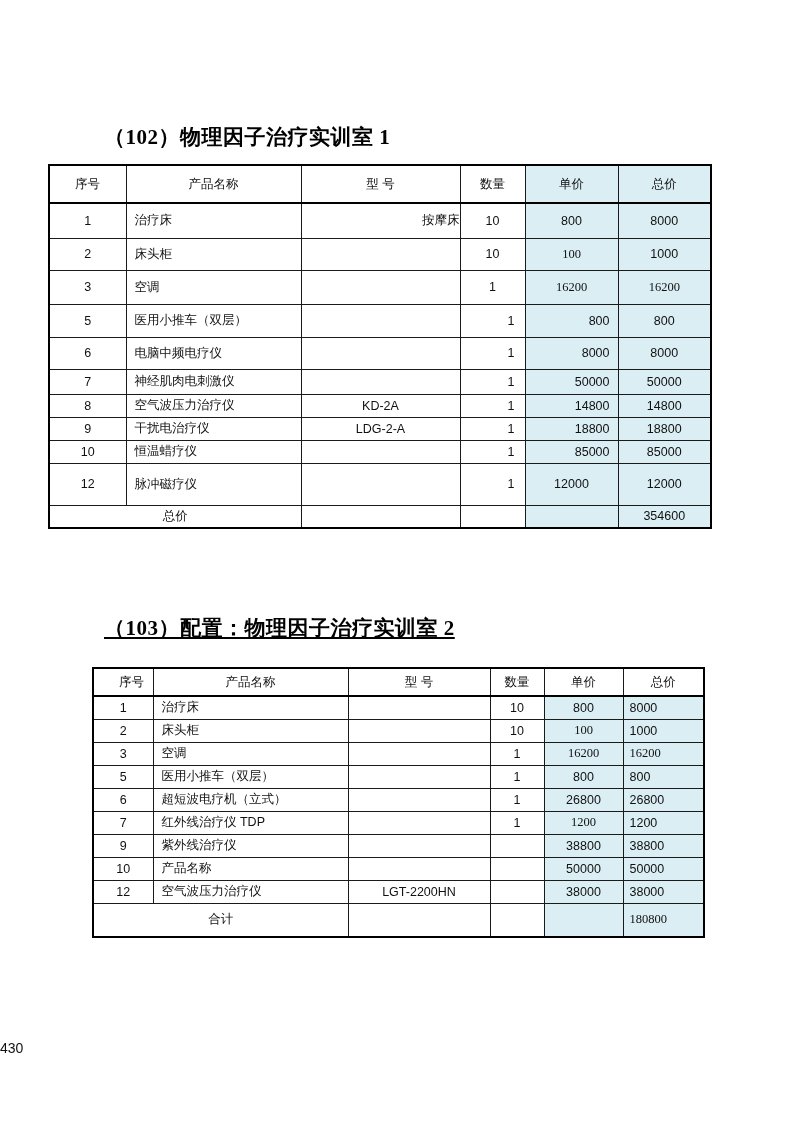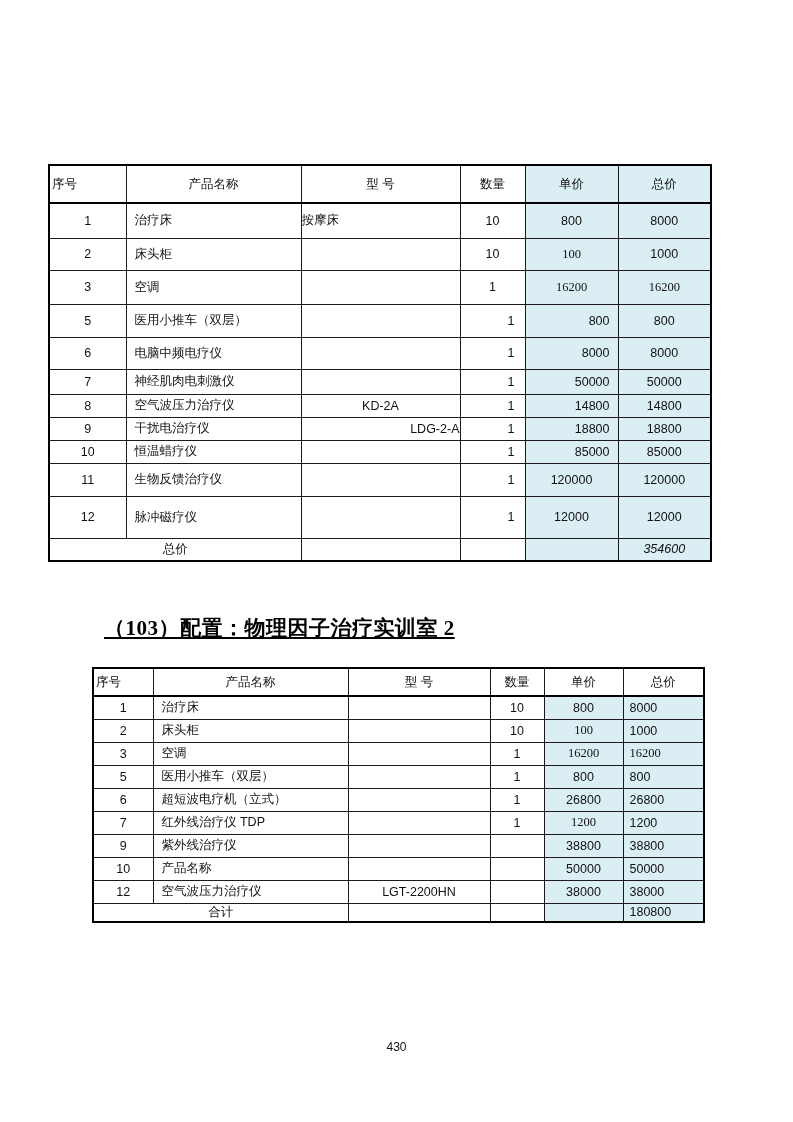--- a/index.html
+++ b/index.html
@@ -19,33 +19,34 @@
     position:absolute;border-collapse:collapse;table-layout:fixed;
     border:2px solid #000;background:#fff;
   }
   .tbl1{left:48px;top:164px;width:662px;}
   .tbl2{left:92px;top:667px;width:611px;}
   .tbl th,.tbl td{
     border:1px solid #1a1a1a;font-size:12.5px;font-weight:normal;
     padding:0;overflow:hidden;white-space:nowrap;vertical-align:middle;color:#111;
   }
   .tbl thead th{border-bottom:2px solid #000;text-align:center;}
-  .tbl th.al{text-align:left;padding-left:2px;}
+  .tbl th.al{text-align:left;padding-left:25px;}
   .tbl td.name-cell{text-align:left;padding-left:8px;}
   .blue{background:var(--blue,#daeef3);}
   .serif{font-family:"Liberation Serif","DejaVu Serif",serif;}
   .pagenum{
-    position:absolute;top:1040px;left:0;width:100%;text-align:center;
-    font-size:12px;color:#111;
+    position:absolute;top:1040px;left:0;width:100%;text-align:left;
+    font-size:14px;color:#111;
   }
 </style>
 </head>
 <body>
 
 <div class="page">
+  <h2 class="title t1">（102）物理因子治疗实训室 1</h2>
   <table class="tbl tbl1" id="tbl1">
       <colgroup>
         <col style="width: 77px;">
         <col style="width: 175px;">
         <col style="width: 159px;">
         <col style="width: 65px;">
         <col style="width: 93px;">
         <col style="width: 93px;">
       </colgroup>
       <thead>
@@ -55,21 +56,21 @@
           <th>型 号</th>
           <th>数量</th>
           <th class="blue">单价</th>
           <th class="blue">总价</th>
         </tr>
       </thead>
       <tbody>
         <tr style="height: 35px;">
           <td style="text-align: center;">1</td>
           <td class="name-cell">治疗床</td>
-          <td style="text-align: left;">按摩床</td>
+          <td style="text-align: right;">按摩床</td>
           <td style="text-align: center;">10</td>
           <td class="blue" style="text-align: center;">800</td>
           <td class="blue" style="text-align: center;">8000</td>
         </tr>
         <tr style="height: 32px;">
           <td style="text-align: center;">2</td>
           <td class="name-cell">床头柜</td>
           <td style="text-align: center;"></td>
           <td style="text-align: center;">10</td>
           <td class="blue serif" style="text-align: center;">100</td>
@@ -111,55 +112,47 @@
           <td style="text-align: center;">8</td>
           <td class="name-cell">空气波压力治疗仪</td>
           <td style="text-align: center;">KD-2A</td>
           <td style="text-align: right; padding-right: 10px;">1</td>
           <td class="blue" style="text-align: right; padding-right: 8px;">14800</td>
           <td class="blue" style="text-align: center;">14800</td>
         </tr>
         <tr style="height: 23px;">
           <td style="text-align: center;">9</td>
           <td class="name-cell">干扰电治疗仪</td>
-          <td style="text-align: right;">LDG-2-A</td>
+          <td style="text-align: center;">LDG-2-A</td>
           <td style="text-align: right; padding-right: 10px;">1</td>
           <td class="blue" style="text-align: right; padding-right: 8px;">18800</td>
           <td class="blue" style="text-align: center;">18800</td>
         </tr>
         <tr style="height: 23px;">
           <td style="text-align: center;">10</td>
           <td class="name-cell">恒温蜡疗仪</td>
           <td style="text-align: center;"></td>
           <td style="text-align: right; padding-right: 10px;">1</td>
           <td class="blue" style="text-align: right; padding-right: 8px;">85000</td>
           <td class="blue" style="text-align: center;">85000</td>
-        </tr>
-        <tr style="height: 33px;">
-          <td style="text-align: center;">11</td>
-          <td class="name-cell">生物反馈治疗仪</td>
-          <td style="text-align: center;"></td>
-          <td style="text-align: right; padding-right: 10px;">1</td>
-          <td class="blue" style="text-align: center;">120000</td>
-          <td class="blue" style="text-align: center;">120000</td>
         </tr>
         <tr style="height: 42px;">
           <td style="text-align: center;">12</td>
           <td class="name-cell">脉冲磁疗仪</td>
           <td style="text-align: center;"></td>
           <td style="text-align: right; padding-right: 10px;">1</td>
           <td class="blue" style="text-align: center;">12000</td>
           <td class="blue" style="text-align: center;">12000</td>
         </tr>
         <tr style="height: 23px;">
           <td colspan="2" style="text-align: center;">总价</td>
           <td></td>
           <td></td>
           <td class="blue"></td>
-          <td class="blue" style="text-align: center; font-style: italic;">354600</td>
+          <td class="blue" style="text-align: center;">354600</td>
         </tr>
       </tbody>
     </table>
 
   <h2 class="title t2">（103）配置：物理因子治疗实训室 2</h2>
   <table class="tbl tbl2" id="tbl2">
       <colgroup>
         <col style="width: 60px;">
         <col style="width: 195px;">
         <col style="width: 142px;">
@@ -243,21 +236,21 @@
           <td class="blue" style="text-align: left; padding-left: 6px;">50000</td>
         </tr>
         <tr style="height: 23px;">
           <td style="text-align: center;">12</td>
           <td class="name-cell">空气波压力治疗仪</td>
           <td style="text-align: center;">LGT-2200HN</td>
           <td style="text-align: center;"></td>
           <td class="blue" style="text-align: center;">38000</td>
           <td class="blue" style="text-align: left; padding-left: 6px;">38000</td>
         </tr>
-        <tr style="height: 18px;">
+        <tr style="height: 34px; font-family: Liberation Serif, serif;">
           <td colspan="2" style="text-align: center;">合计</td>
           <td></td>
           <td></td>
           <td class="blue"></td>
           <td class="blue" style="text-align: left; padding-left: 6px;">180800</td>
         </tr>
       </tbody>
     </table>
 
   <div class="pagenum">430</div>

